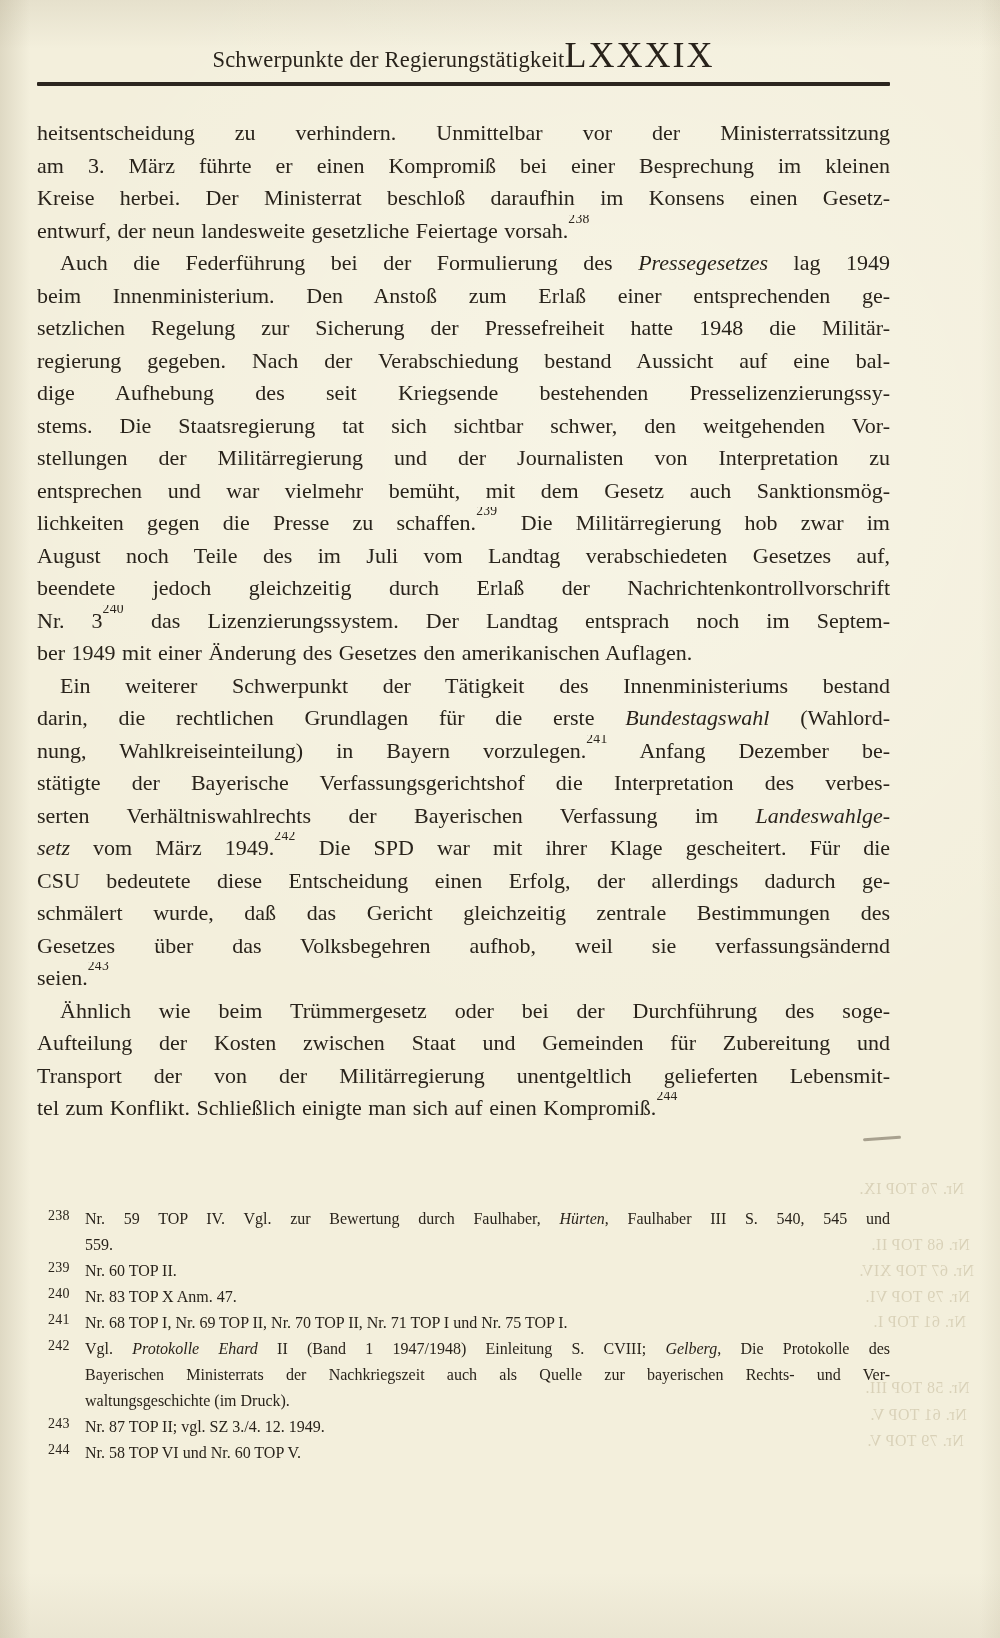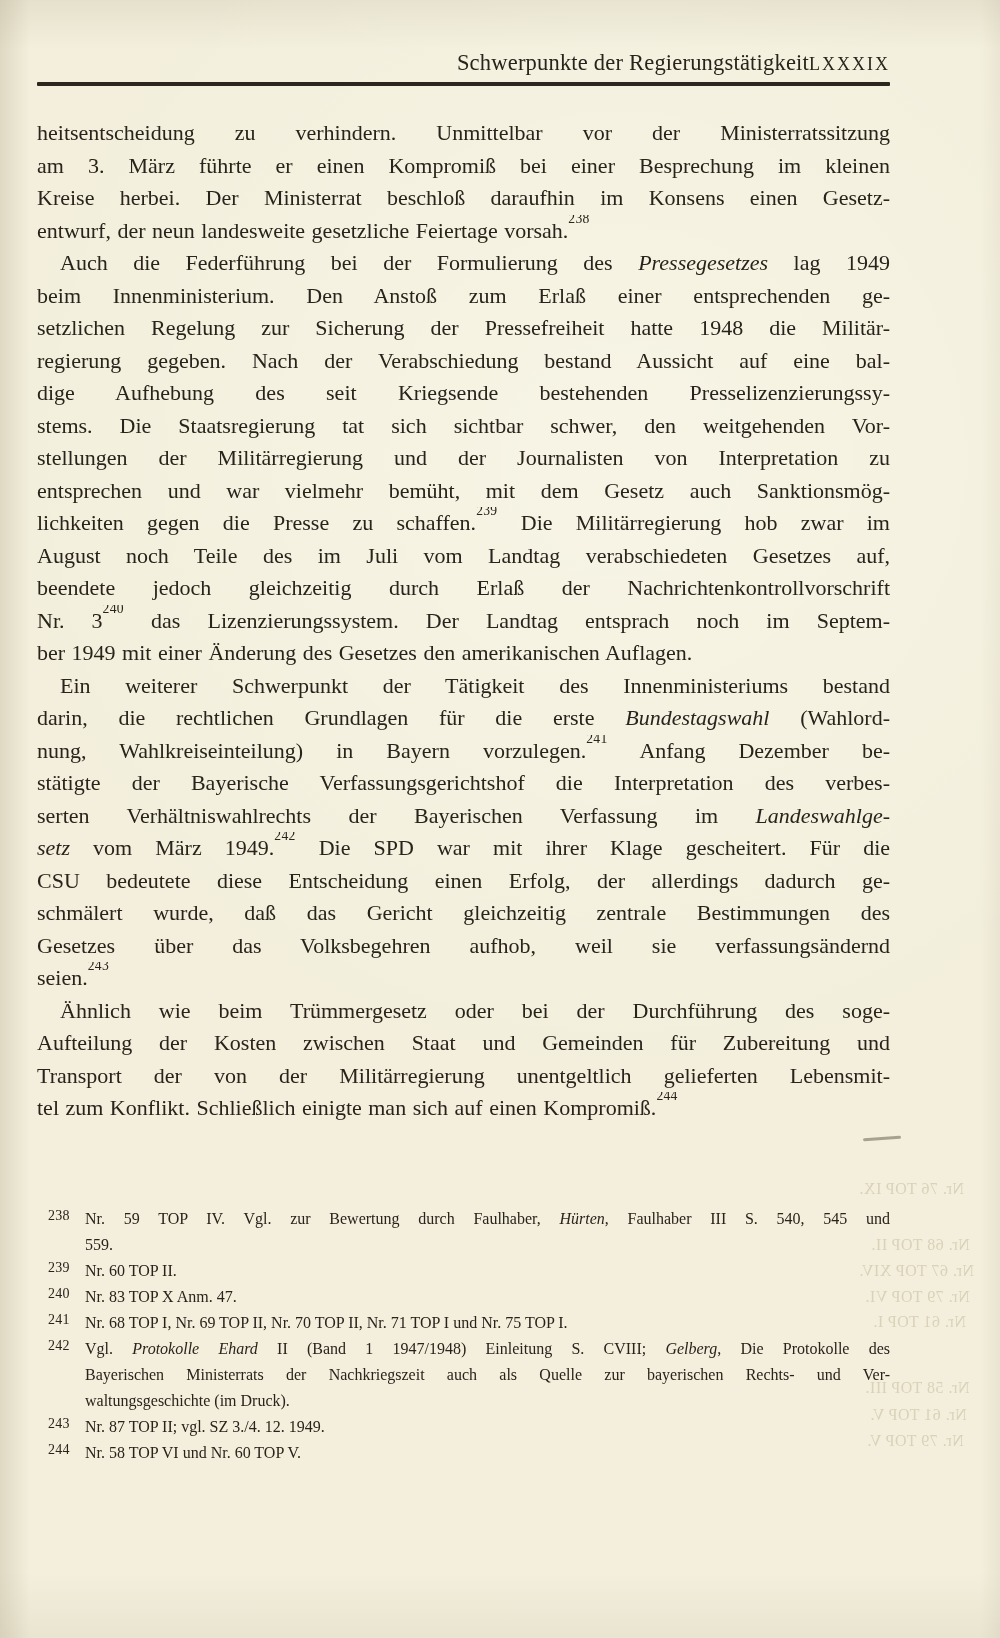--- a/index.html
+++ b/index.html
@@ -13,25 +13,25 @@
   .vignette{
     position:absolute;inset:0;pointer-events:none;
     background:
       radial-gradient(90% 55% at 62% 28%, rgba(255,255,248,0.35), rgba(255,255,248,0) 70%),
       linear-gradient(90deg, rgba(150,138,108,0.22), rgba(150,138,108,0) 3%),
       linear-gradient(270deg, rgba(150,138,108,0.10), rgba(150,138,108,0) 2%),
       linear-gradient(180deg, rgba(140,128,100,0.13), rgba(140,128,100,0) 3%),
       linear-gradient(0deg, rgba(150,138,108,0.10), rgba(150,138,108,0) 4%);
   }
   .running-header{
-    position:absolute;left:37px;top:50px;width:853px;
-    display:flex;justify-content:flex-end;align-items:baseline;
+    position:absolute;left:37px;top:34px;width:853px;
+    display:flex;justify-content:center;align-items:baseline;
   }
   .header-title{font-size:22.5px;letter-spacing:0.2px;}
-  .page-number{font-size:18px;letter-spacing:2px;}
+  .page-number{font-size:36px;letter-spacing:2px;}
   .header-rule{
     position:absolute;left:37px;top:82px;width:853px;height:3.5px;
     background:#2c261f;border-radius:1px;
   }
   .body-text{position:absolute;left:37px;top:117px;width:853px;}
   .line{
     font-size:22px;line-height:32.5px;height:32.5px;
     text-align:justify;text-align-last:justify;
     overflow:hidden;word-spacing:1px;
   }

